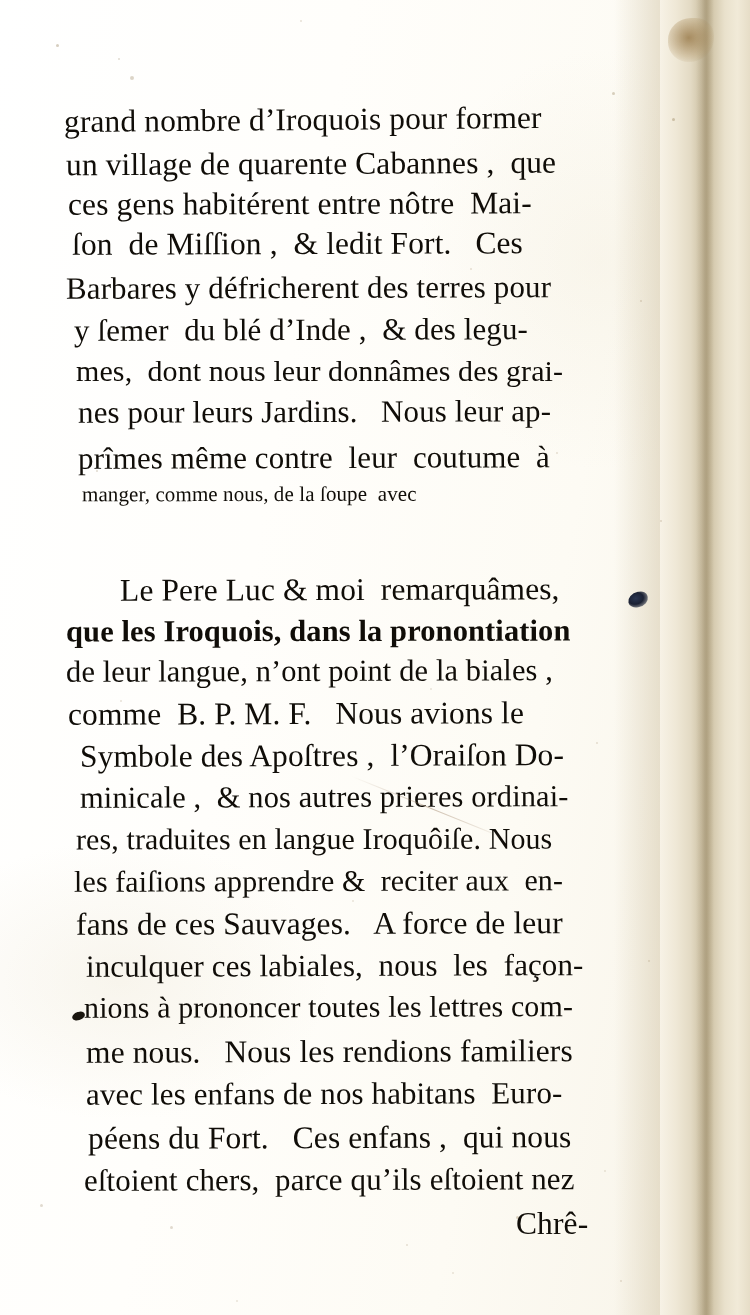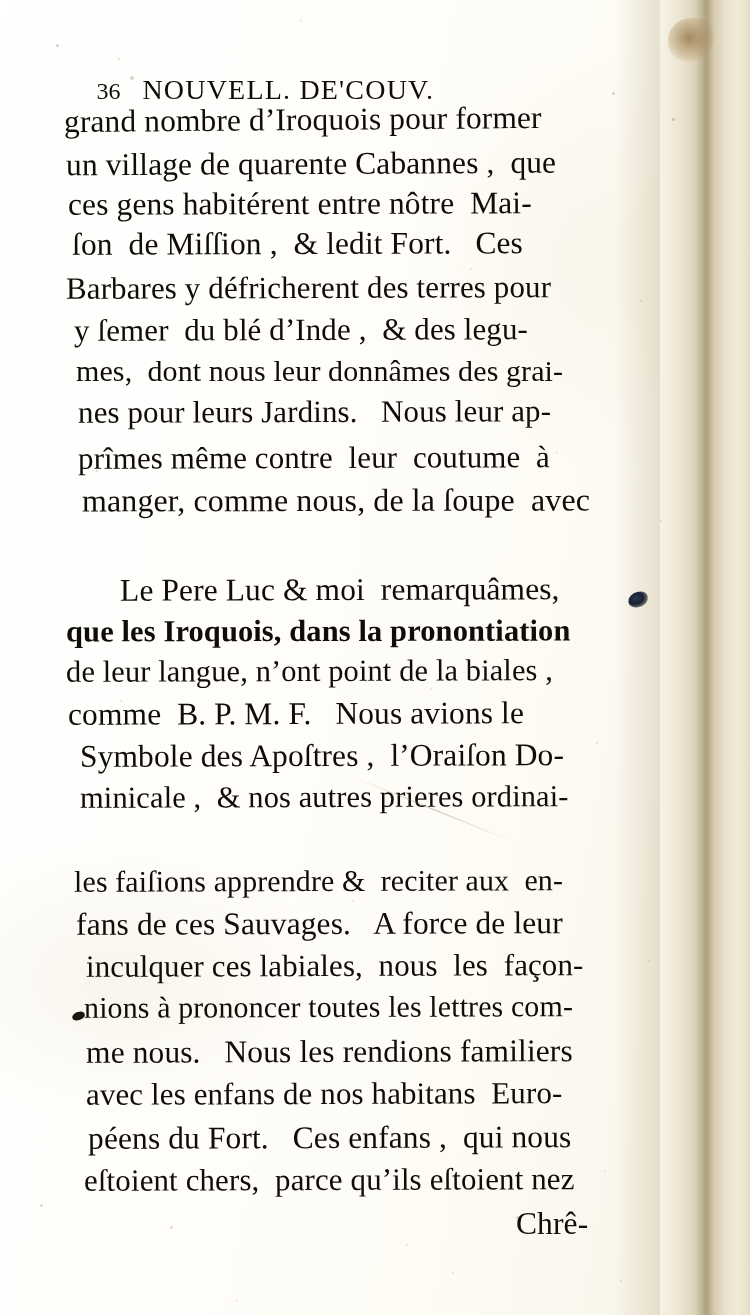--- a/index.html
+++ b/index.html
@@ -173,41 +173,39 @@
       <div class="speck" style="left: 406px; top: 1244px; width: 2px; height: 2px; background: rgba(120, 92, 48, 0.18);"></div>
       <div class="speck" style="left: 516px; top: 1216px; width: 3px; height: 3px; background: rgba(120, 92, 48, 0.26);"></div>
       <div class="speck" style="left: 620px; top: 1280px; width: 2px; height: 2px; background: rgba(120, 92, 48, 0.18);"></div>
       <div class="speck" style="left: 40px; top: 1204px; width: 3px; height: 3px; background: rgba(120, 92, 48, 0.22);"></div>
       <div class="speck" style="left: 332px; top: 1188px; width: 2px; height: 2px; background: rgba(120, 92, 48, 0.16);"></div>
       <div class="speck" style="left: 452px; top: 1272px; width: 2px; height: 2px; background: rgba(120, 92, 48, 0.16);"></div>
       <div class="speck" style="left: 236px; top: 1300px; width: 2px; height: 2px; background: rgba(120, 92, 48, 0.16);"></div>
       <div class="speck" style="left: 604px; top: 1170px; width: 2px; height: 2px; background: rgba(120, 92, 48, 0.16);"></div>
     </div>
 
-  <div class="line headline">
-    <span class="folio">36</span><span class="runhead">NOUVELL. DE'COUV.</span>
-  </div>
 
   <div class="textblock" id="textblock">
       <div class="line body-line" style="top: 104px; left: 64px; font-size: 31.5px; transform: rotate(-0.5deg);">grand nombre d’Iroquois pour former</div>
       <div class="line body-line" style="top: 148px; left: 66px; font-size: 31.5px; transform: rotate(-0.3deg);">un village de quarente Cabannes ,  que</div>
       <div class="line body-line" style="top: 188px; left: 68px; font-size: 31.5px; transform: rotate(-0.2deg);">ces gens habitérent entre nôtre  Mai-</div>
       <div class="line body-line" style="top: 228px; left: 72px; font-size: 31.5px; transform: rotate(-0.2deg);">ſon  de Miſſion ,  &amp; ledit Fort.   Ces</div>
       <div class="line body-line" style="top: 272px; left: 66px; font-size: 31px; transform: rotate(-0.2deg);">Barbares y défricherent des terres pour</div>
       <div class="line body-line" style="top: 314px; left: 74px; font-size: 31px; transform: rotate(-0.2deg);">y ſemer  du blé d’Inde ,  &amp; des legu-</div>
       <div class="line body-line" style="top: 356px; left: 76px; font-size: 30px; transform: rotate(0deg);">mes,  dont nous leur donnâmes des grai-</div>
       <div class="line body-line" style="top: 396px; left: 78px; font-size: 31px; transform: rotate(-0.2deg);">nes pour leurs Jardins.   Nous leur ap-</div>
       <div class="line body-line" style="top: 442px; left: 78px; font-size: 31px; transform: rotate(-0.2deg);">prîmes même contre  leur  coutume  à</div>
-      <div class="line body-line" style="top: 484px; left: 82px; font-size: 32px; transform: rotate(-0.1deg);">manger, comme nous, de la ſoupe  avec</div>
+      <div class="line body-line" style="top: 484px; left: 82px; font-size: 21px; transform: rotate(-0.1deg);">manger, comme nous, de la ſoupe  avec</div>
       <div class="line body-line" style="top: 574px; left: 120px; font-size: 31.5px; transform: rotate(-0.2deg);">Le Pere Luc &amp; moi  remarquâmes,</div>
       <div class="line body-line" style="top: 616px; left: 66px; font-size: 30.5px; transform: rotate(-0.1deg); font-weight: bold;">que les Iroquois, dans la pronontiation</div>
       <div class="line body-line" style="top: 656px; left: 66px; font-size: 30.5px; transform: rotate(-0.2deg);">de leur langue, n’ont point de la biales ,</div>
       <div class="line body-line" style="top: 698px; left: 68px; font-size: 31.5px; transform: rotate(-0.2deg);">comme  B. P. M. F.   Nous avions le</div>
       <div class="line body-line" style="top: 740px; left: 80px; font-size: 31.5px; transform: rotate(-0.2deg);">Symbole des Apoſtres ,  l’Oraiſon Do-</div>
       <div class="line body-line" style="top: 782px; left: 80px; font-size: 30.5px; transform: rotate(-0.2deg);">minicale ,  &amp; nos autres prieres ordinai-</div>
+      <div class="line body-line" style="top: 824px; left: 76px; font-size: 30px; transform: rotate(-0.1deg);">res, traduites en langue Iroquôiſe. Nous</div>
       <div class="line body-line" style="top: 866px; left: 74px; font-size: 30px; transform: rotate(-0.2deg);">les faiſions apprendre &amp;  reciter aux  en-</div>
       <div class="line body-line" style="top: 908px; left: 76px; font-size: 31.5px; transform: rotate(-0.2deg);">fans de ces Sauvages.   A force de leur</div>
       <div class="line body-line" style="top: 950px; left: 86px; font-size: 31px; transform: rotate(-0.2deg);">inculquer ces labiales,  nous  les  façon-</div>
       <div class="line body-line" style="top: 992px; left: 84px; font-size: 30px; transform: rotate(-0.2deg);">nions à prononcer toutes les lettres com-</div>
       <div class="line body-line" style="top: 1036px; left: 86px; font-size: 31.5px; transform: rotate(-0.2deg);">me nous.   Nous les rendions familiers</div>
       <div class="line body-line" style="top: 1078px; left: 86px; font-size: 31px; transform: rotate(-0.2deg);">avec les enfans de nos habitans  Euro-</div>
       <div class="line body-line" style="top: 1122px; left: 88px; font-size: 31.5px; transform: rotate(-0.2deg);">péens du Fort.   Ces enfans ,  qui nous</div>
       <div class="line body-line" style="top: 1164px; left: 84px; font-size: 31px; transform: rotate(-0.2deg);">eſtoient chers,  parce qu’ils eſtoient nez</div>
       <div class="line body-line" style="top: 1208px; left: 516px; font-size: 31.5px;">Chrê-</div>
     </div>

